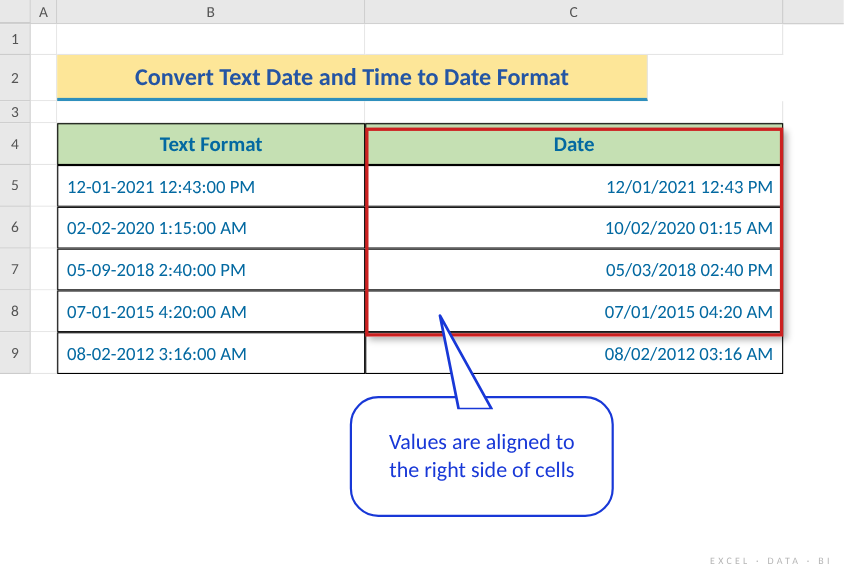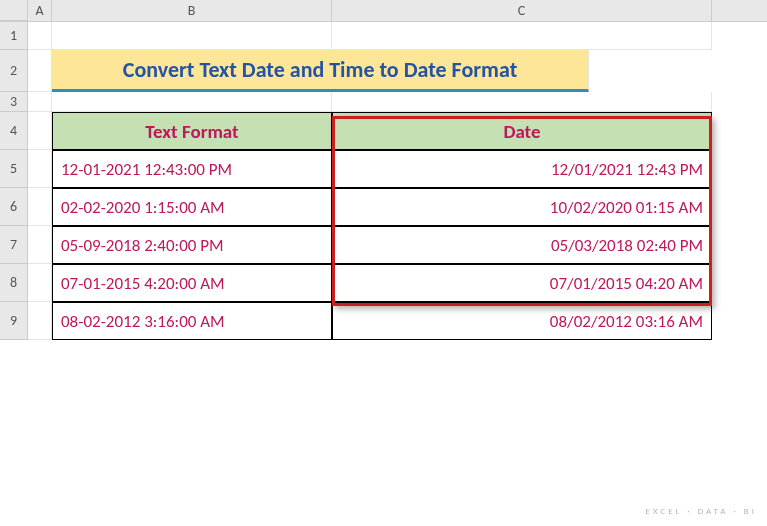--- a/index.html
+++ b/index.html
@@ -61,21 +61,21 @@
       align-items: center;
       justify-content: center;
     }
     .cell {
       border-right: 1px solid #e5e5e5;
       border-bottom: 1px solid #e5e5e5;
       padding: 0 6px;
       display: flex;
       align-items: center;
       font-size: 16px;
-      color: #be185d;
+      color: #0369a1;
       background: #fff;
     }
     .cell-A { width: 24px; }
     .cell-B { width: 280px; }
     .cell-C { width: 380px; }
     .row-1 { height: 28px; }
     .row-2 { height: 42px; }
     .row-3 { height: 20px; }
     .row-4, .row-5, .row-6, .row-7, .row-8, .row-9 { height: 38px; }
 
@@ -242,17 +242,25 @@
 
   <div class="row row-9">
     <div class="row-header">9</div>
     <div class="cell cell-A"></div>
     <div class="cell cell-B data-cell left">08-02-2012  3:16:00 AM</div>
     <div class="cell cell-C data-cell right">08/02/2012 03:16 AM</div>
   </div>
 
   <div class="red-box"></div>
 
+  <div class="callout">
+    <svg class="callout-line" viewBox="0 0 80 90">
+      <path d="M 25 90 L 8 5 L 55 90 Z" fill="#fff" stroke="#1838d7" stroke-width="2.5" stroke-linejoin="round"></path>
+    </svg>
+    <div class="callout-bubble">
+      <span>Values are aligned to the right side of cells</span>
+    </div>
+  </div>
 
   <div class="watermark">
     <div class="sub">EXCEL · DATA · BI</div>
   </div>
 </div>
 
 </body></html>

